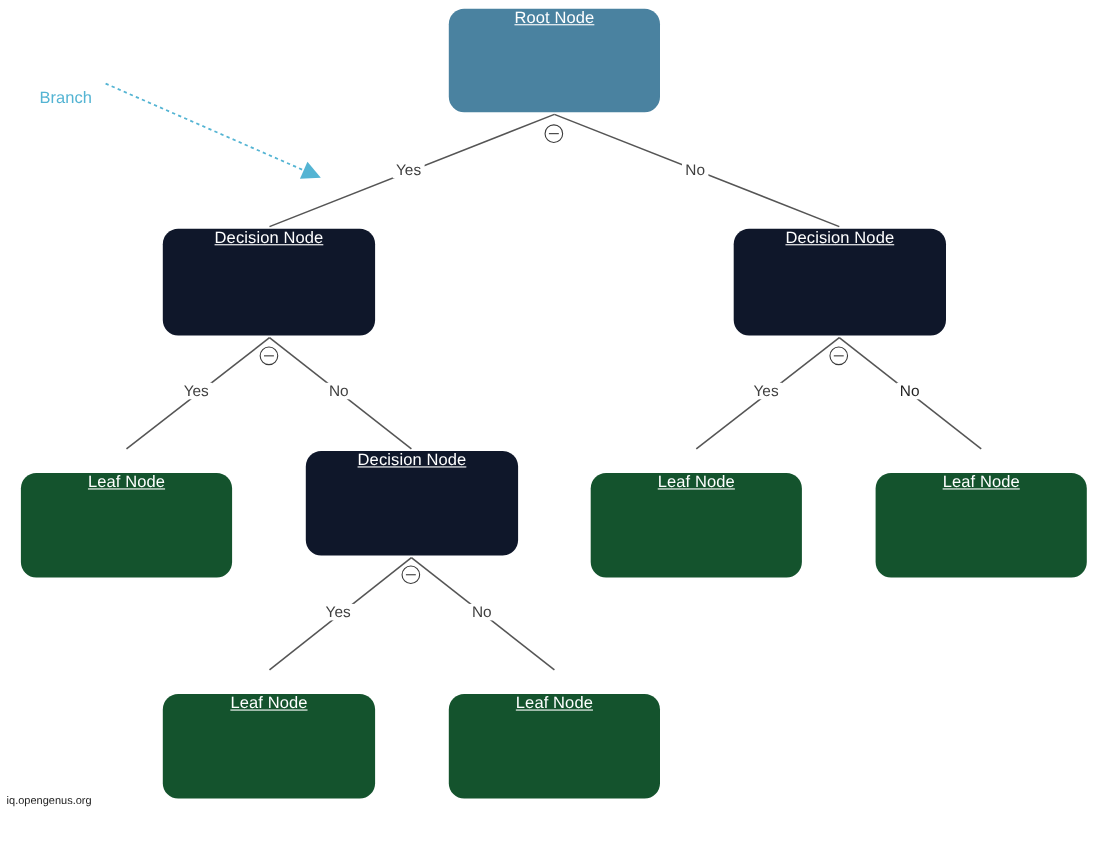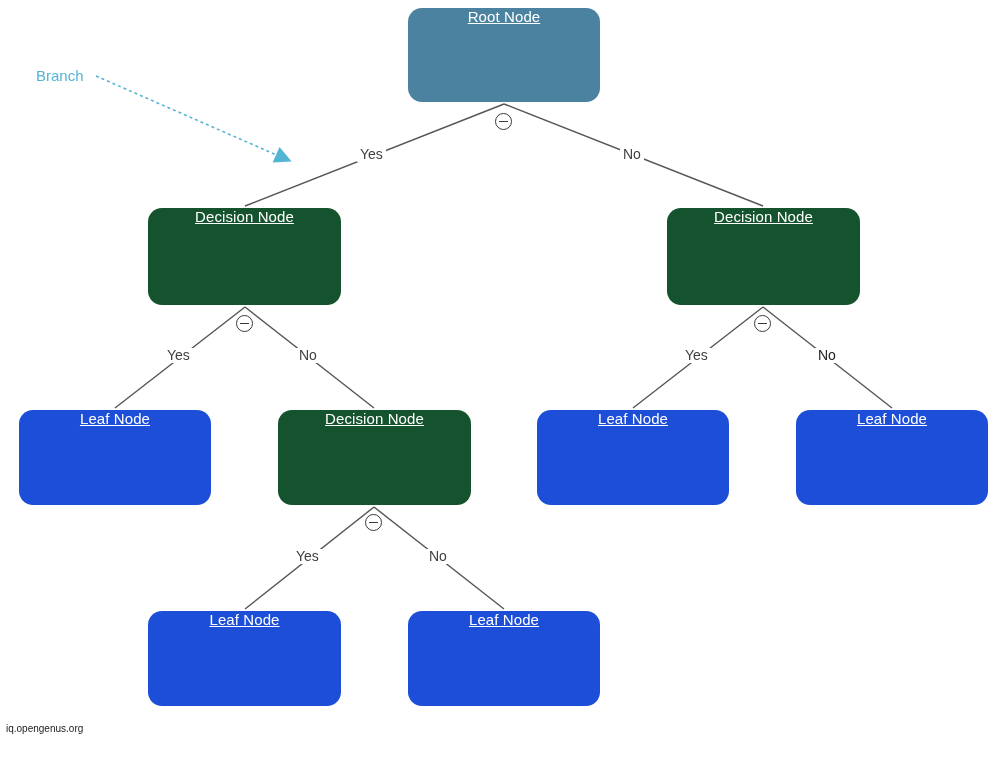--- a/index.html
+++ b/index.html
@@ -33,22 +33,22 @@
     justify-content: center;
     color: #ffffff;
     font-size: 15px;
     letter-spacing: 0.1px;
     text-align: center;
     line-height: 1.2;
     z-index: 4;
     text-decoration: underline;
   }
   .node-root   { background: #4a82a0; }
-  .node-decision { background: #14532d; }
-  .node-leaf   { background: #1d4ed8; }
+  .node-decision { background: #0f172a; }
+  .node-leaf   { background: #14532d; margin-top: 20px; }
 
   .edge-label {
     position: absolute;
     color: #3f3f3f;
     font-size: 14px;
     background: #ffffff;
     padding: 0 3px;
     white-space: nowrap;
     z-index: 5;
     line-height: 1.1;
@@ -151,17 +151,17 @@
       <div class="edge-label" style="left: 293px; top: 549px;">Yes</div>
       <div class="edge-label" style="left: 426px; top: 549px;">No</div>
     </div>
   <div id="toggles-layer">
       <div class="toggle" style="left: 495px; top: 113px;"></div>
       <div class="toggle" style="left: 236px; top: 315px;"></div>
       <div class="toggle" style="left: 754px; top: 315px;"></div>
       <div class="toggle" style="left: 365px; top: 514px;"></div>
     </div>
   <div id="annotations-layer">
-      <div class="annotation" style="left: 36px; top: 67px; color: rgb(84, 180, 211);">Branch</div>
+      <div class="annotation" style="left: 36px; top: 81px; color: rgb(84, 180, 211);">Branch</div>
     </div>
 
   <div class="watermark">iq.opengenus.org</div>
 </div>
 
 </body></html>

